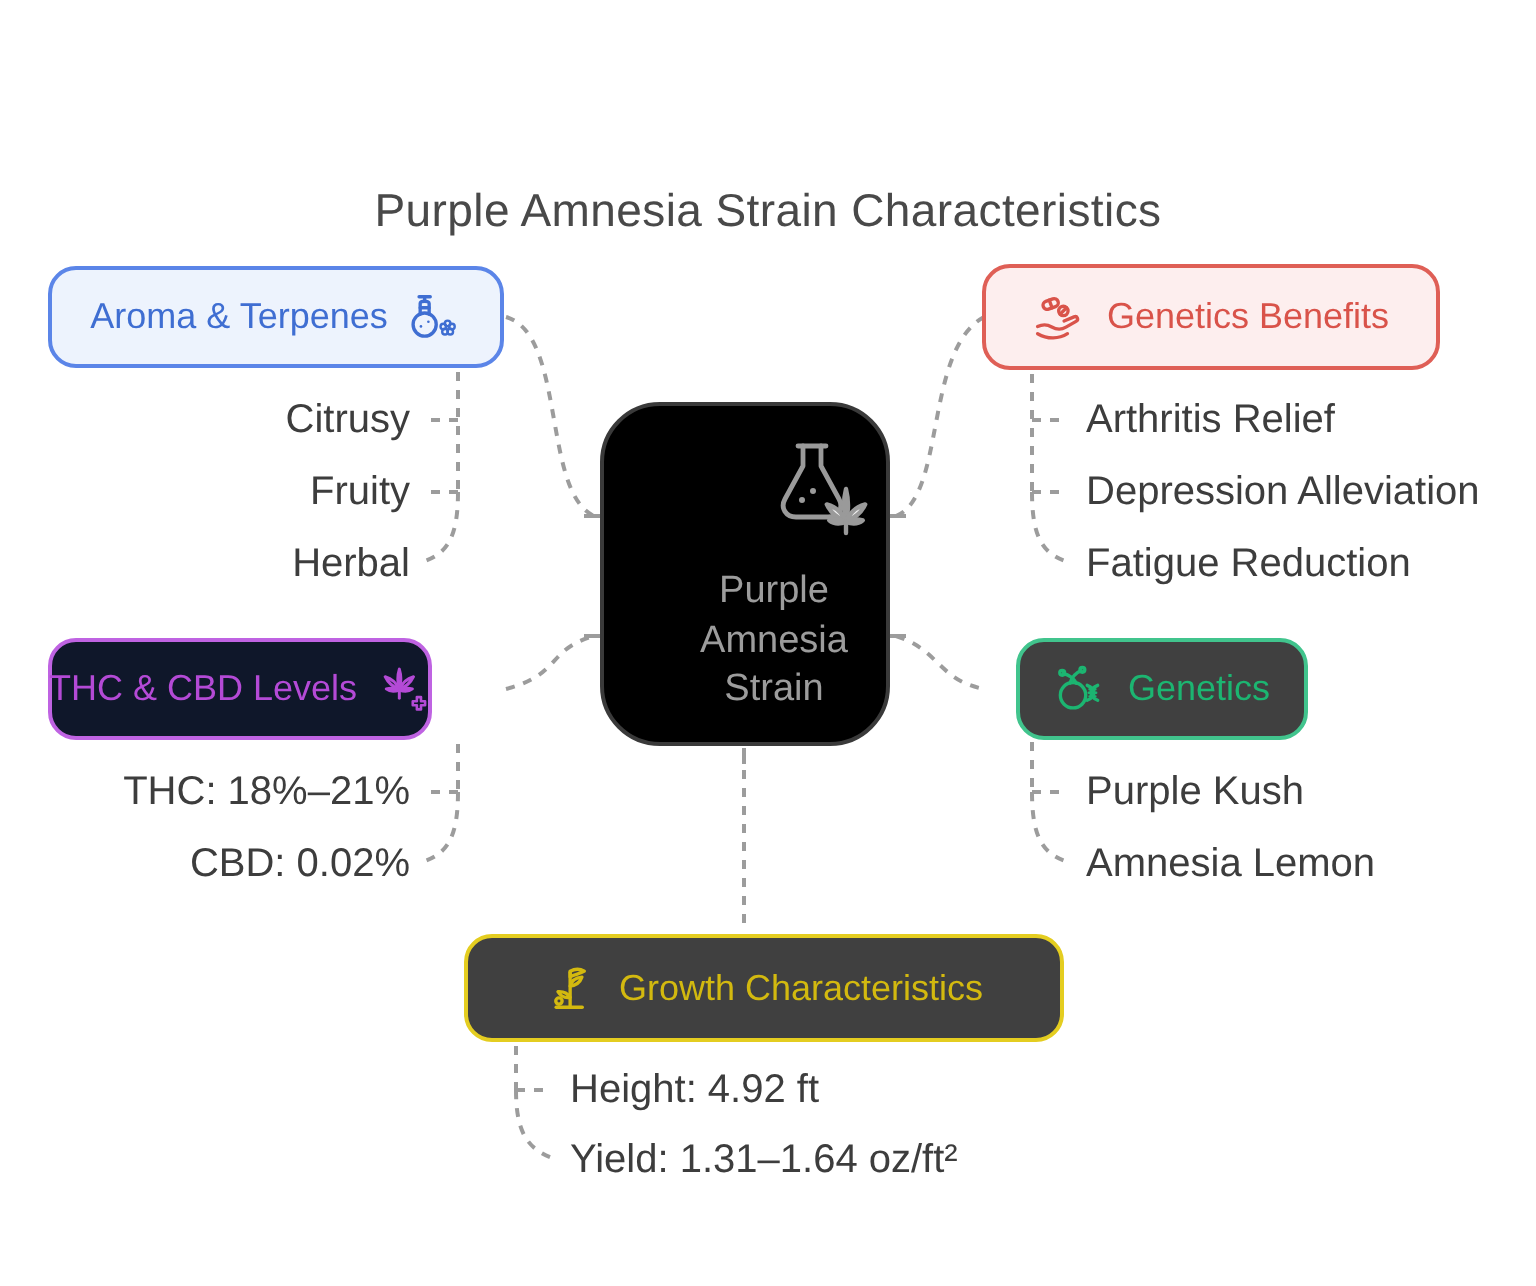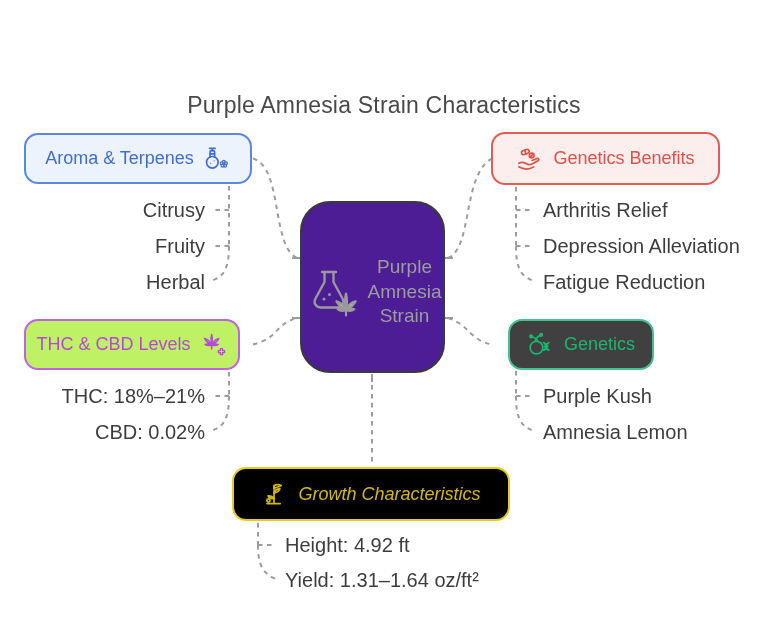--- a/index.html
+++ b/index.html
@@ -15,27 +15,27 @@
   .links path{fill:none;stroke:#9c9c9c;stroke-width:2;}
   .links .dash{stroke-dasharray:4.5 4.5;}
   .branch-box{
     position:absolute;z-index:2;display:flex;align-items:center;justify-content:center;
     gap:9px;border:2px solid;border-radius:14px;font-size:18px;font-weight:500;
     white-space:nowrap;box-sizing:border-box;
   }
   .branch-box svg{display:block;flex:0 0 auto;}
   .b-aroma   {left:24px;  top:133px; width:228px; height:51px; color:#3f6ed2; border-color:#5b85e8; background:#edf3fd;}
   .b-medicinal{left:491px; top:132px; width:229px; height:53px; color:#d9534a; border-color:#df5f56; background:#fdeeee;}
-  .b-thc     {left:24px;  top:319px; width:216px; height:51px; color:#b44ad6; border-color:#bf63e2; background:#bef264;}
+  .b-thc     {left:24px;  top:319px; width:192px; height:51px; color:#b44ad6; border-color:#bf63e2; background:#0f172a;}
   .b-genetics{left:491px; top:319px; width:146px; height:51px; color:#1cb571; border-color:#41c48d; background:#404040;margin-left:17px;}
-  .b-growth  {left:232px; top:467px; width:278px; height:54px; color:#d3b90f; border-color:#e4cd20; background:#000000;font-style:italic;}
+  .b-growth  {left:232px; top:467px; width:300px; height:54px; color:#d3b90f; border-color:#e4cd20; background:#404040;}
   .center-node{
     position:absolute;z-index:2;left:300px;top:201px;width:145px;height:172px;
-    border:2.5px solid #3a3a3a;border-radius:30px;background:#4c1d95;box-sizing:border-box;
-    display:flex;flex-direction:row;align-items:center;
+    border:2.5px solid #3a3a3a;border-radius:30px;background:#000000;box-sizing:border-box;
+    display:flex;flex-direction:column;align-items:flex-end;
   }
   .center-node .cicon{margin-top:14px;}
   .center-label{
     margin-top:10px;width:112px;text-align:center;
     font-size:19px;line-height:24.5px;color:#9c9c9c;
   }
   .item{position:absolute;z-index:2;font-size:20px;line-height:22px;color:#3d3d3d;white-space:nowrap;}
   .item.r{right:563px;text-align:right;}
   .item.l{left:543px;}
   .item.b{left:285px;}

